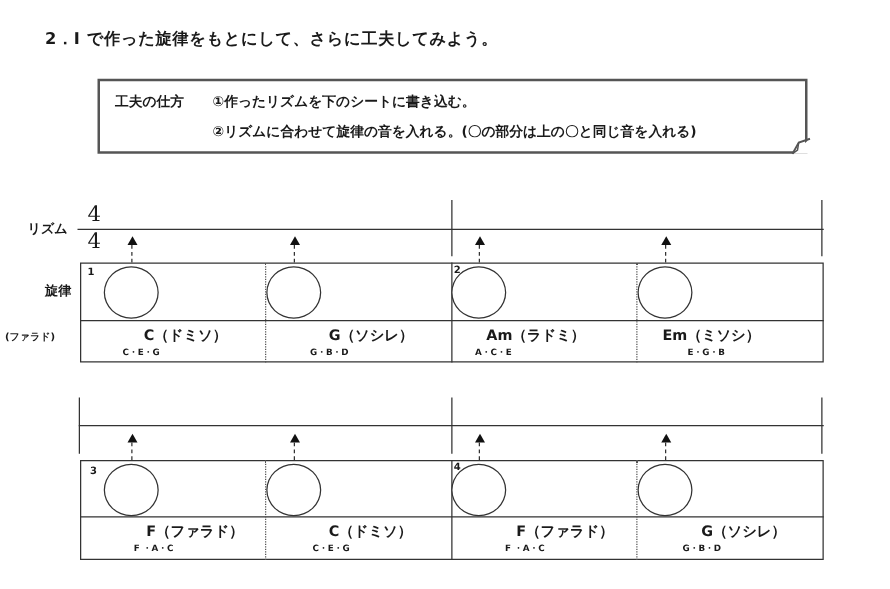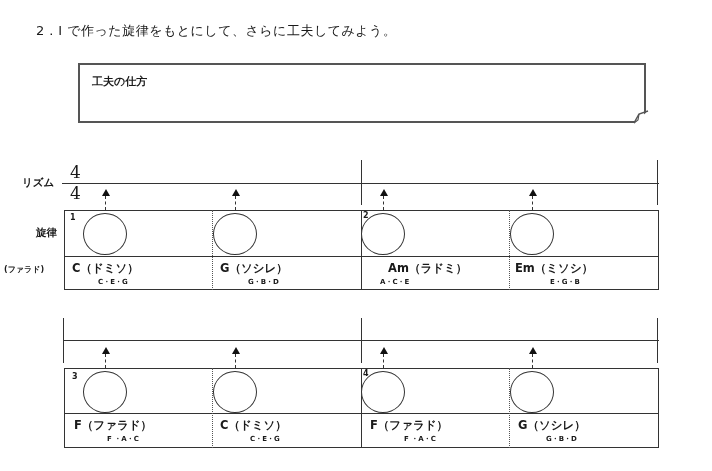--- a/index.html
+++ b/index.html
@@ -1,44 +1,46 @@
 <!DOCTYPE html>
 <html><head>
 <meta charset="utf-8">
 <style>
   html, body { margin:0; padding:0; background:#ffffff; }
   body { width:712px; height:471px; position:relative; overflow:hidden;
          font-family:"DejaVu Sans", "Liberation Sans", sans-serif; color:#1a1a1a; }
   .abs { position:absolute; }
-  .title { left:36px; top:22px; font-size:13px; font-weight:normal; letter-spacing:0.5px; white-space:nowrap; }
+  .title { left:36px; top:22px; font-size:13px; font-weight:bold; letter-spacing:0.5px; white-space:nowrap; }
   .box { left:78px; top:63px; width:568px; height:60px; border:2px solid #555; border-right-width:2px; box-sizing:border-box; background:#fff; }
   .box .lbl { position:absolute; left:12px; top:9px; font-size:11px; font-weight:bold; white-space:nowrap;font-family:Liberation Mono, monospace; }
   .box .l1 { position:absolute; left:90px; top:9px; font-size:11px; font-weight:bold; white-space:nowrap; }
   .box .l2 { position:absolute; left:90px; top:33px; font-size:11px; font-weight:bold; white-space:nowrap; }
   .curl { left:633px; top:110px; width:16px; height:14px; }
   .hline { height:0; border-top:1.5px solid #333; }
   .vline { width:0; border-left:1.5px solid #333; }
   .vdot { width:0; border-left:1.5px dotted #555; }
   .rowlabel { font-size:10.5px; font-weight:bold; white-space:nowrap; }
   .small-label { font-size:8px; font-weight:bold; white-space:nowrap; }
   .timesig { font-family:"DejaVu Serif", "Liberation Serif", serif; font-size:17px; line-height:17px; }
   .circle { width:44px; height:42px; border:1.5px solid #333; border-radius:50%; box-sizing:border-box; background:#fff; }
   .arrow { width:0; border-left:1.5px dashed #333; }
   .arrowhead { width:0; height:0; border-left:4px solid transparent; border-right:4px solid transparent; border-bottom:7px solid #111; }
-  .chord { font-size:11.5px; font-weight:bold; white-space:nowrap; }
+  .chord { font-size:11.5px; font-weight:bold; white-space:nowrap;margin-left:43px; }
   .notes { font-size:7px; font-weight:bold; white-space:nowrap; }
   .mnum { font-size:8px; font-weight:bold; }
 </style>
 </head>
 <body>
 
 <div class="abs title">2．I で作った旋律をもとにして、さらに工夫してみよう。</div>
 
 <div class="abs box">
   <span class="lbl">工夫の仕方</span>
+  <span class="l1">①作ったリズムを下のシートに書き込む。</span>
+  <span class="l2">②リズムに合わせて旋律の音を入れる。(〇の部分は上の〇と同じ音を入れる)</span>
 </div>
 <svg class="abs curl" viewBox="0 0 16 14">
   <polygon points="1,13 15,13 15,1" fill="#fff"></polygon>
   <path d="M1,13 L6,4 L15,1" fill="none" stroke="#555" stroke-width="1.5"></path>
   <path d="M6,4 L5,10 L1,13" fill="none" stroke="#555" stroke-width="1.2"></path>
 </svg>
 
 <div>
 
   <div class="abs rowlabel" style="left:22px; top:176px;">リズム</div>
@@ -71,23 +73,23 @@
 
   <div class="abs circle" style="left:83px; top:213px;"></div>
   <div class="abs circle" style="left:213px; top:213px;"></div>
   <div class="abs circle" style="left:361px; top:213px;"></div>
   <div class="abs circle" style="left:510px; top:213px;"></div>
 
   <div class="abs chord" style="left:72px; top:261px;">C（ドミソ）</div>
   <div class="abs notes" style="left:98px; top:277px;">C・E・G</div>
   <div class="abs chord" style="left:220px; top:261px;">G（ソシレ）</div>
   <div class="abs notes" style="left:248px; top:277px;">G・B・D</div>
-  <div class="abs chord" style="left:388px; top:261px;">Am（ラドミ）</div>
+  <div class="abs chord" style="left:346px; top:261px;">Am（ラドミ）</div>
   <div class="abs notes" style="left:380px; top:277px;">A・C・E</div>
-  <div class="abs chord" style="left:515px; top:261px;">Em（ミソシ）</div>
+  <div class="abs chord" style="left:487px; top:261px;">Em（ミソシ）</div>
   <div class="abs notes" style="left:550px; top:277px;">E・G・B</div>
 </div>
 
 <div>
   <div class="abs vline" style="left:63px; top:318px; height:45px;"></div>
   <div class="abs hline" style="left:63px; top:340px; width:596px;"></div>
   <div class="abs vline" style="left:361px; top:318px; height:45px;"></div>
   <div class="abs vline" style="left:657px; top:318px; height:45px;"></div>
 
   <div class="abs arrowhead" style="left:102px; top:347px;"></div>

